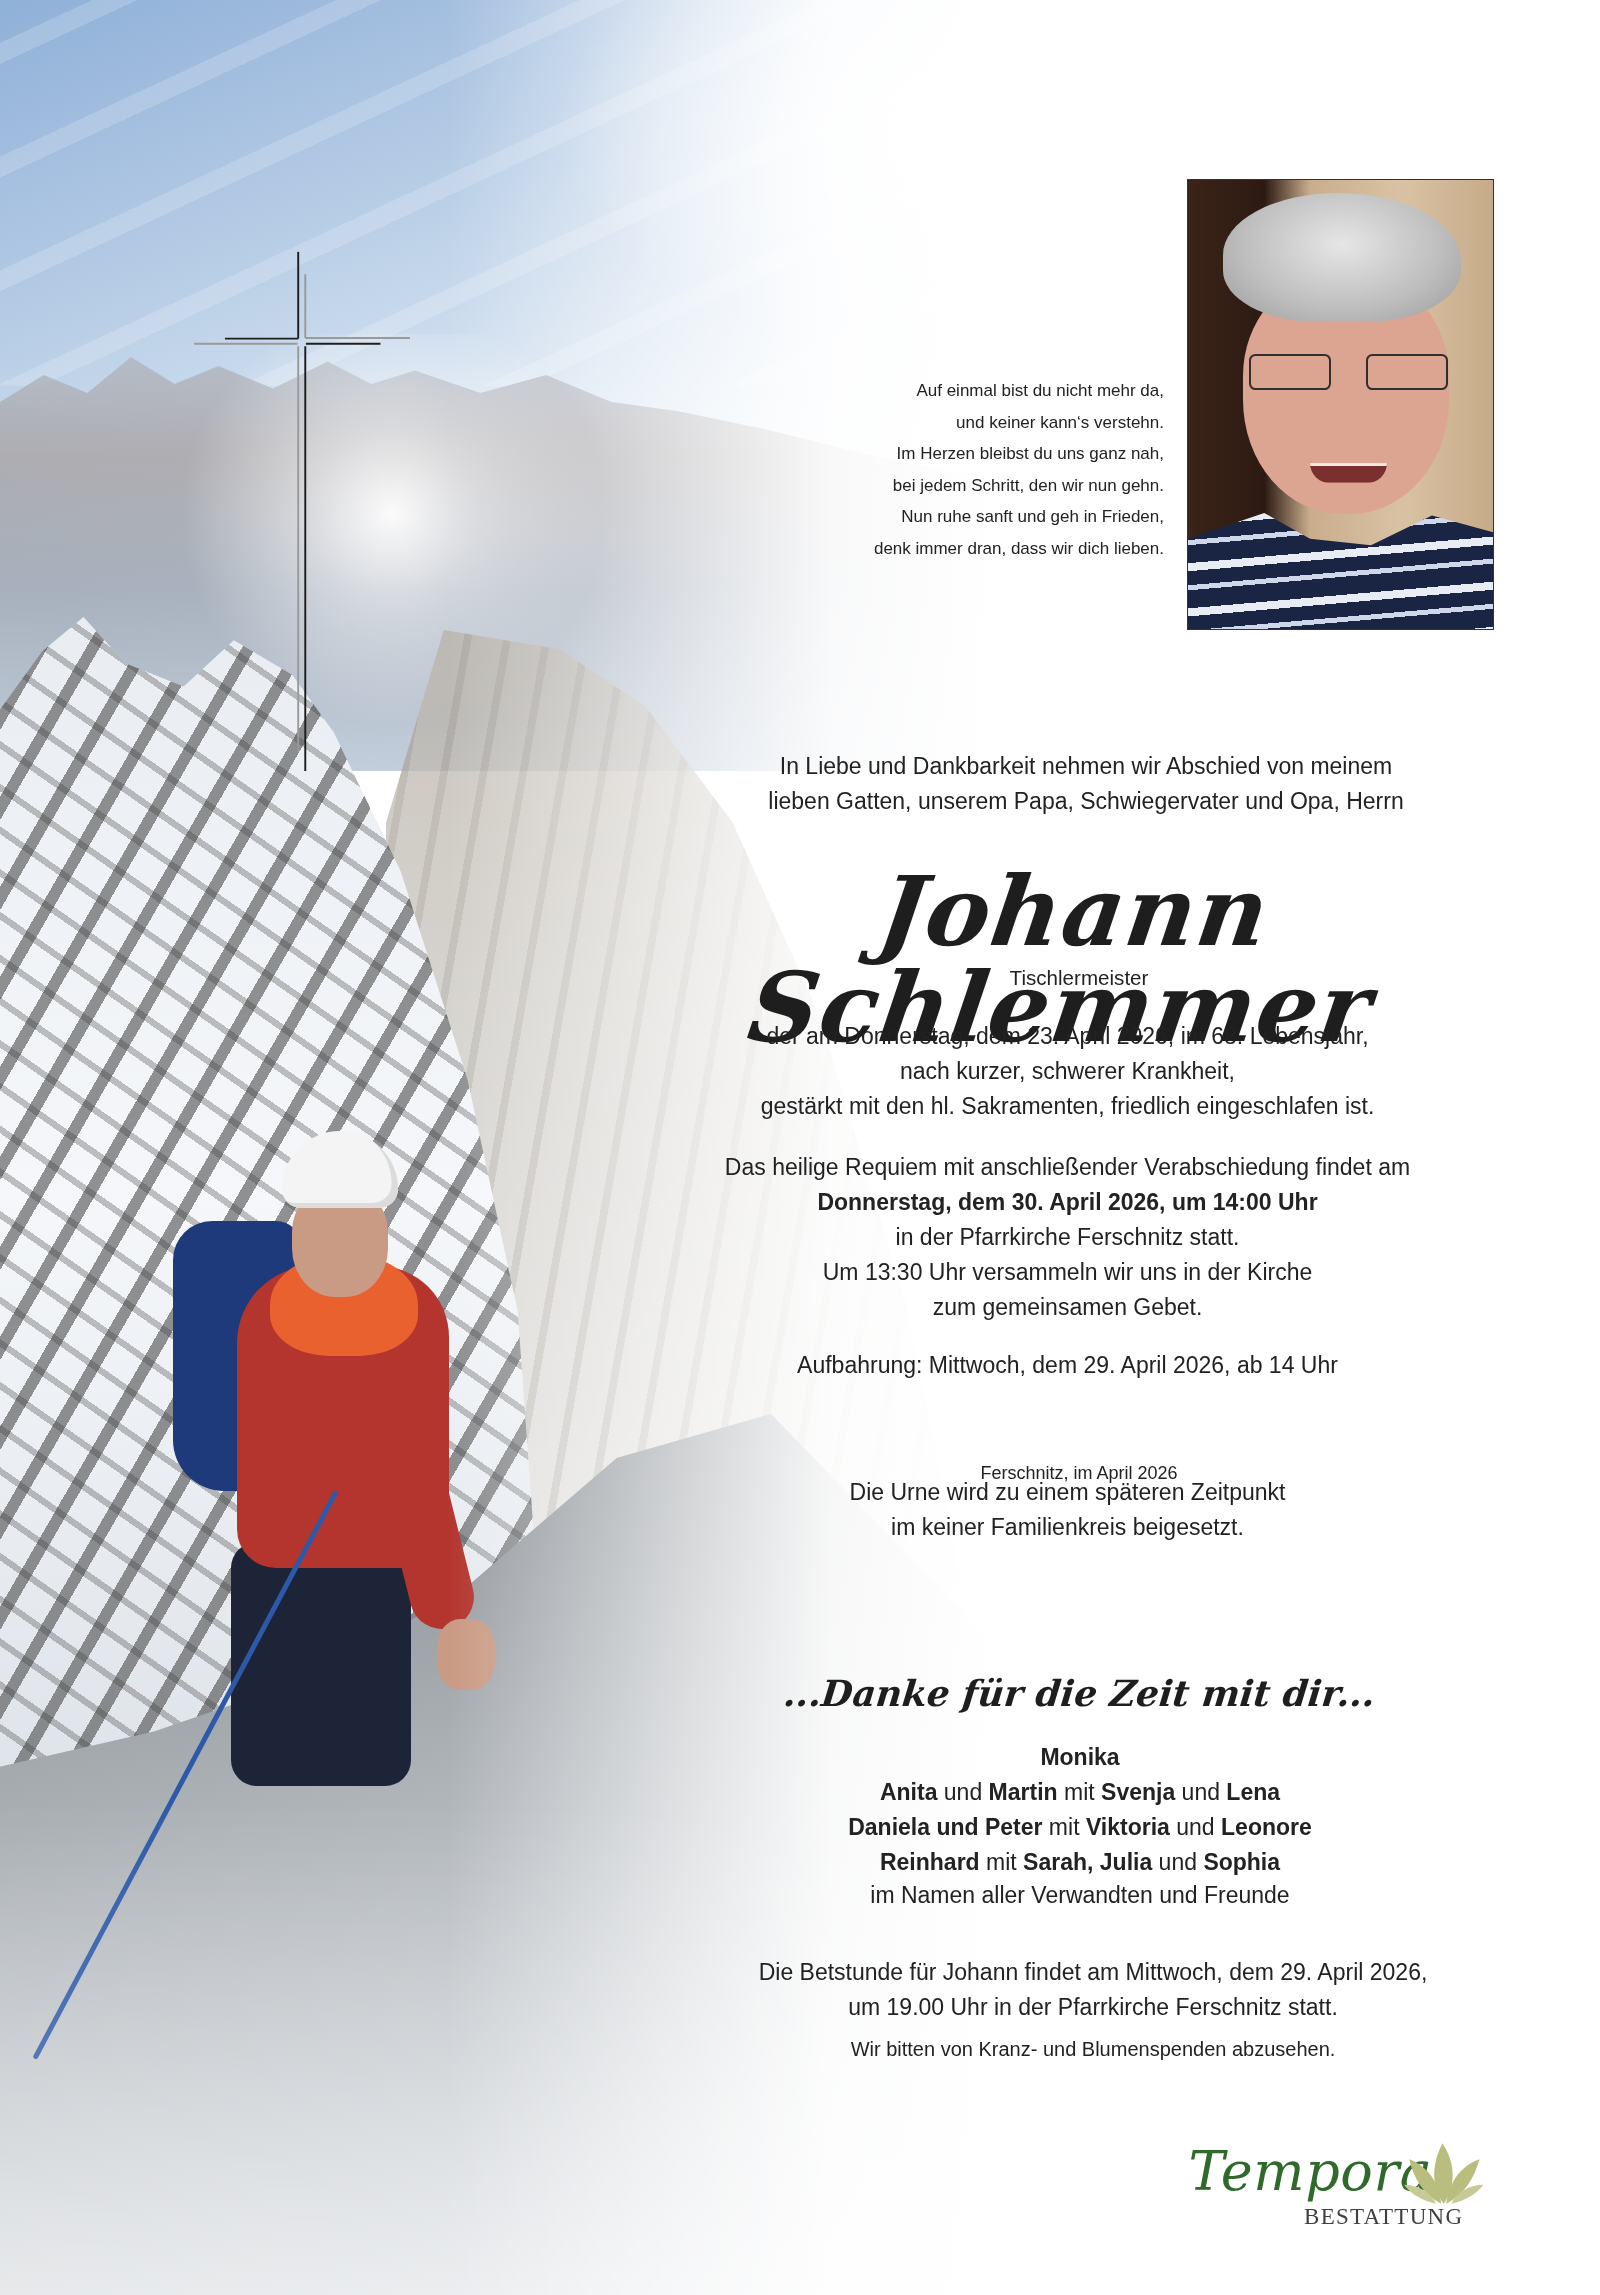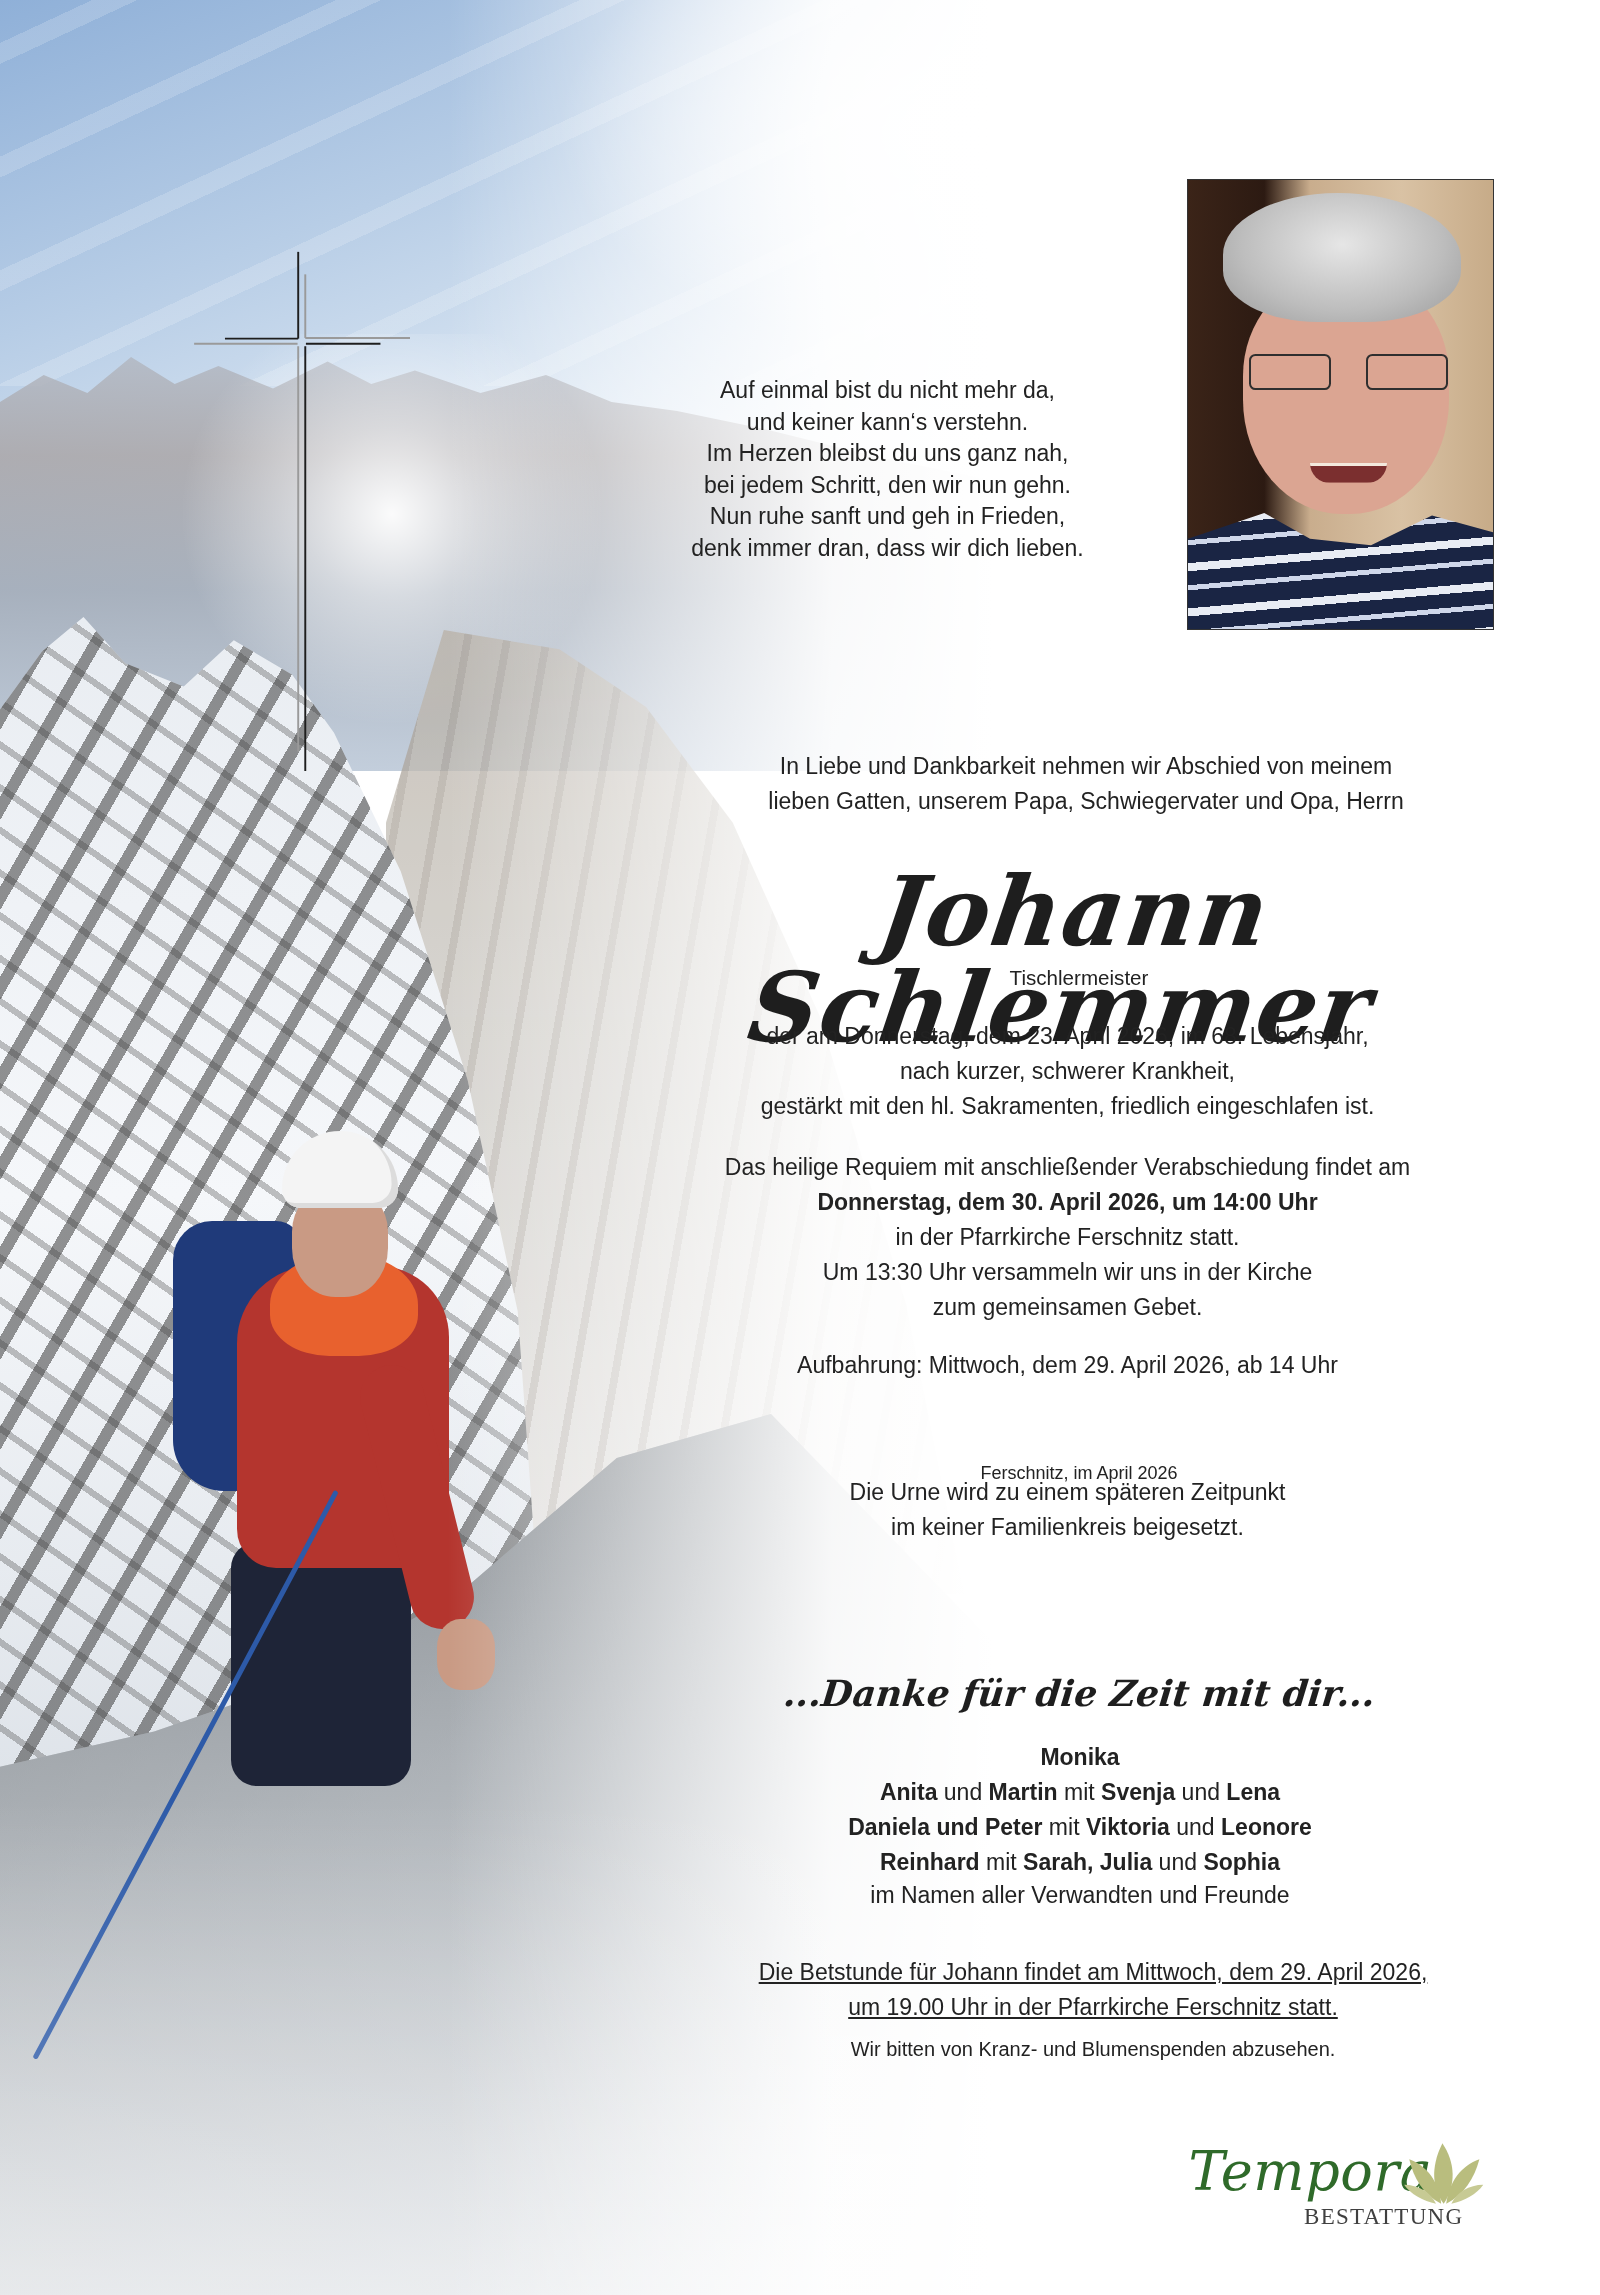--- a/index.html
+++ b/index.html
@@ -89,21 +89,21 @@
   .portrait .glasses i:last-child { right: 0; }
   .portrait .mouth { position: absolute; left: 122px; top: 283px; width: 77px; height: 16.7px; background: #7b2f2f; border-radius: 0 0 39px 39px; border-top: 3.9px solid #f3e9dd; }
   .portrait .shirt {
     position: absolute; left: 0; bottom: 0; width: 100%; height: 129px;
     background: repeating-linear-gradient(175deg, #1a2544 0 18px, #e8ecf4 18px 26px, #1a2544 26px 40px, #cfd7ea 40px 45px);
     clip-path: polygon(0 30%, 25% 10%, 40% 30%, 60% 35%, 80% 12%, 100% 25%, 100% 100%, 0 100%);
   }
 
   
   .text { position: absolute; text-align: center; color: #222; font-family: "Liberation Sans", "DejaVu Sans", sans-serif; }
-  .poem { left: 611px; top: 375px; width: 553px; font-size: 23px; line-height: 31.5px; }
+  .poem { left: 611px; top: 375px; width: 553px; font-size: 17px; line-height: 31.5px; text-align: right; }
   .poem div { white-space: nowrap; }
 
   .intro { left: 649px; top: 749px; width: 874px; font-size: 23px; line-height: 35px; }
   .name {
     left: 611px; top: 864px; width: 913px;
     font-family: "DejaVu Serif", "Liberation Serif", serif; font-style: italic; font-weight: bold;
     font-size: 96px; line-height: 96px; letter-spacing: 1.3px; color: #1e1e1e;
     transform: skewX(-8deg);
   }
   .occupation { left: 835px; top: 964px; width: 488px; font-size: 20.6px; line-height: 28px; }
@@ -118,21 +118,21 @@
 
   .thanks {
     left: 707px; top: 1671px; width: 745px;
     font-family: "DejaVu Serif", "Liberation Serif", serif; font-style: italic; font-weight: bold;
     font-size: 36px; line-height: 45px; color: #1e1e1e; transform: skewX(-6deg);
   }
   .family { left: 643px; top: 1740px; width: 874px; font-size: 23px; line-height: 35px; }
   .family b { font-weight: bold; }
   .family span { font-weight: normal; }
   .on-behalf { left: 643px; top: 1878px; width: 874px; font-size: 23px; line-height: 35px; }
-  .betstunde { left: 643px; top: 1955px; width: 900px; font-size: 23px; line-height: 35px; text-decoration: underline; }
+  .betstunde { left: 643px; top: 1955px; width: 900px; font-size: 23px; line-height: 35px; }
   .no-flowers { left: 643px; top: 2035px; width: 900px; font-size: 20px; line-height: 28px; }
 
   
   .logo { position: absolute; left: 1182px; top: 2140px; width: 302px; height: 109px; }
   .logo .wordmark {
     position: absolute; left: 6.4px; top: 0; font-family: "DejaVu Serif", "Liberation Serif", serif;
     font-style: italic; font-size: 54px; line-height: 64px; color: #2f6a2a; letter-spacing: 0.6px;
   }
   .logo .sub {
     position: absolute; left: 122px; top: 64px; font-family: "Liberation Serif", "DejaVu Serif", serif;

